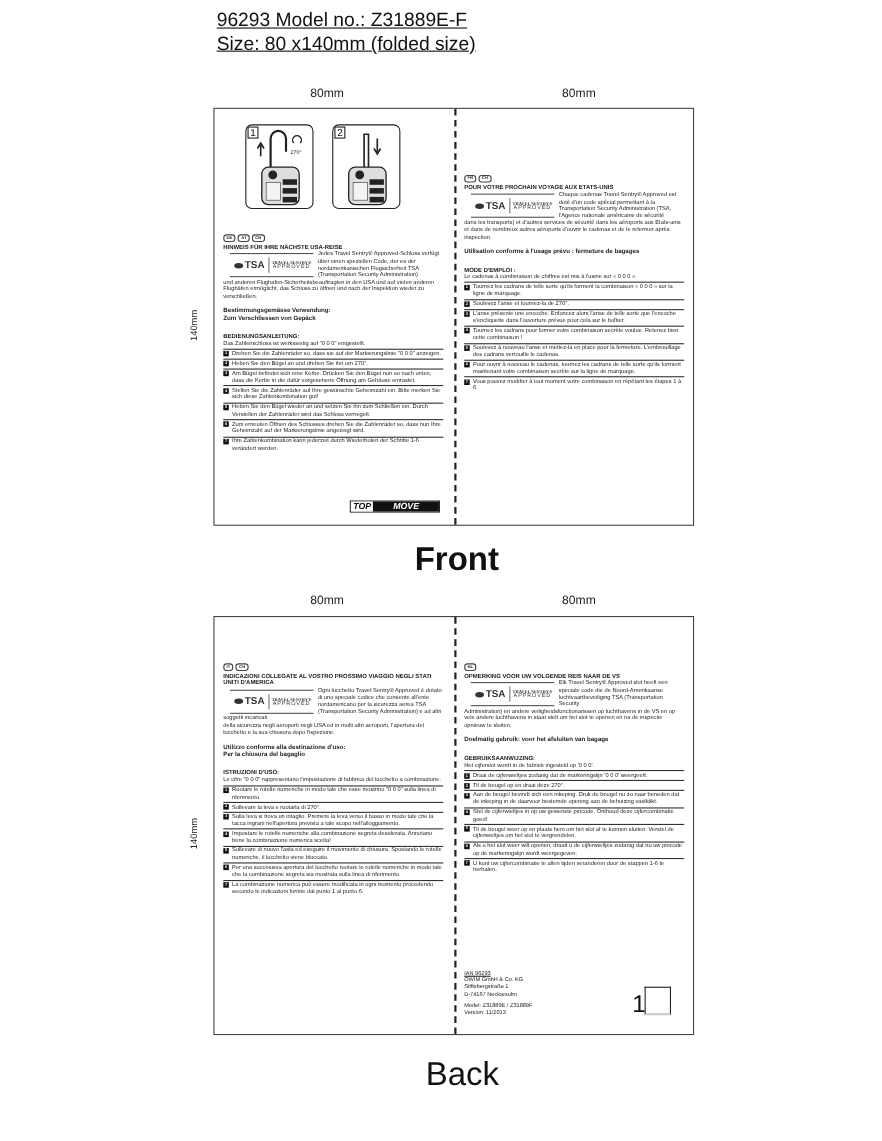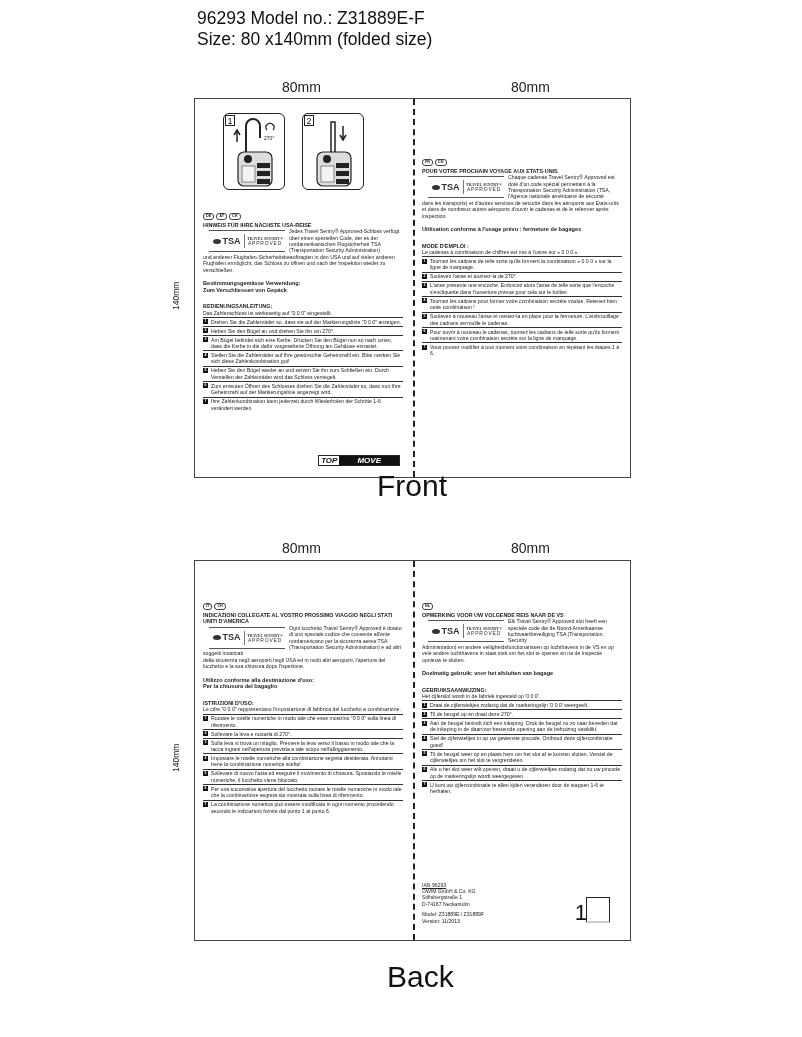--- a/index.html
+++ b/index.html
@@ -1,20 +1,20 @@
 <!DOCTYPE html>
 <html><head>
 <meta charset="utf-8">
 <style>
   * { box-sizing: border-box; margin: 0; padding: 0; }
   html, body { width: 802px; height: 1037px; background: #fff; overflow: hidden; }
   body { position: relative; font-family: "Liberation Sans", sans-serif; color: #111; }
 
-  .header { position: absolute; left: 197px; top: 8px; font-size: 17.5px; line-height: 21px; color: #111; }
-  .mm-label { position: absolute; font-size: 14px; color: #222; }
+  .header { position: absolute; left: 197px; top: 8px; font-size: 17.5px; line-height: 21px; color: #111; text-decoration: underline; }
+  .mm-label { position: absolute; font-size: 11px; color: #222; }
   .mm-vert { position: absolute; font-size: 8.5px; color: #222; transform: rotate(-90deg); transform-origin: left top; }
 
   .sheet { position: absolute; left: 194px; width: 437px; border: 1px solid #444; background: #fff; }
   .sheet.front { top: 98px; height: 380px; }
   .sheet.back { top: 560px; height: 381px; }
   .fold { position: absolute; left: 218px; top: 0; bottom: 0; border-left: 2px dashed #222; width: 0; }
   .panel { position: absolute; top: 0; bottom: 0; width: 218px; }
   .panel.left { left: 0; }
   .panel.right { left: 219px; }
 
@@ -214,21 +214,21 @@
           </div>
         <div class="step">
             <span class="step-num">7</span>
             <span class="step-txt">Vous pouvez modifier à tout moment votre combinaison en répétant les étapes 1 à 6.</span>
           </div>
       </div>
     </div>
   </div>
 </div>
 
-<div class="section-title" style="left:377px;top:469px;">Front</div>
+<div class="section-title" style="left:377px;top:492px;font-weight:bold;">Front</div>
 
 <div class="mm-label" style="left:282px;top:540px;">80mm</div>
 <div class="mm-label" style="left:511px;top:540px;">80mm</div>
 <div class="mm-vert" style="left:171px;top:772px;">140mm</div>
 
 <div class="sheet back">
   <div class="fold"></div>
 
   <div class="panel left">
     <div class="pane" style="top:42px;">

